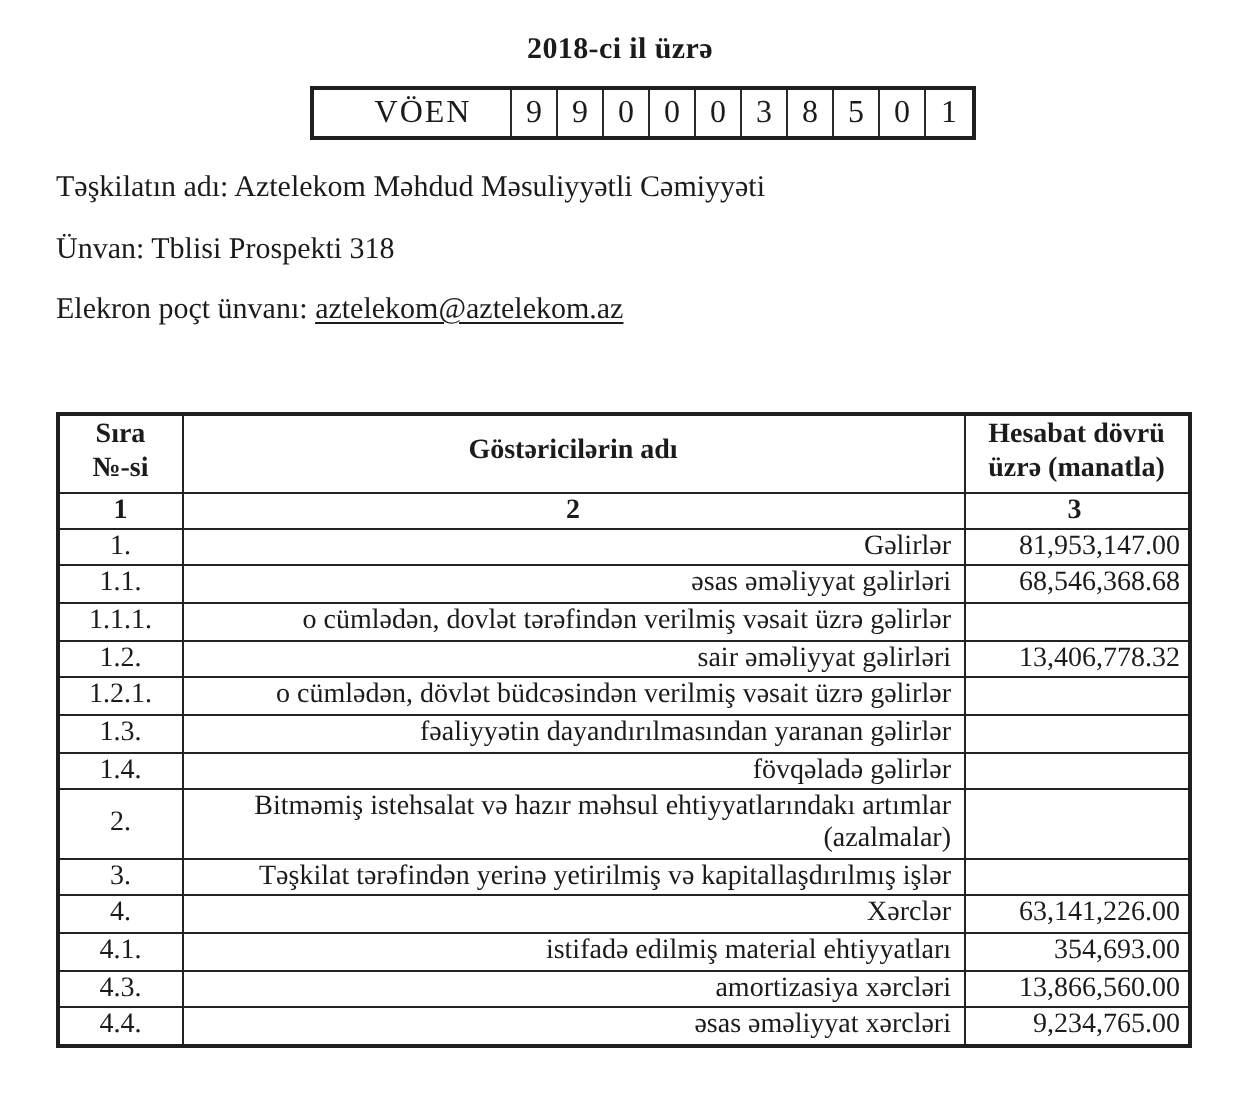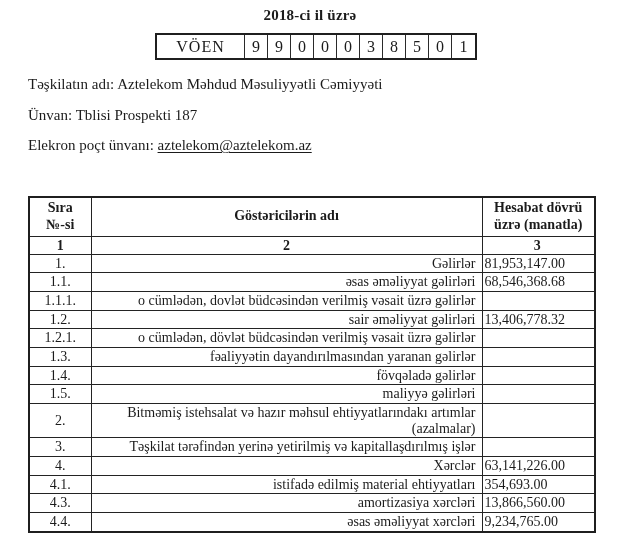--- a/index.html
+++ b/index.html
@@ -3,38 +3,39 @@
 <meta charset="utf-8">
 <style>
   * { margin: 0; padding: 0; box-sizing: border-box; }
   html, body {
     width: 620px; height: 557px;
     background: #ffffff;
     font-family: "Liberation Serif", "DejaVu Serif", serif;
     color: #1b1b1b;
     overflow: hidden;
   }
-  .page { position: relative; width: 620px; height: 429px; }
+  .page { position: relative; width: 620px; height: 429px; margin-top: 10px; }
 
   .doc-title {
     text-align: center;
     font-weight: bold;
     font-size: 15px;
     padding-top: 7px;
     letter-spacing: 0.2px;
   }
 
   
   .voen-wrap {
     position: absolute;
     left: 155px; top: 33px;
     display: flex;
     border: 2px solid #1f1f1f;
     height: 27px;
     background: #fff;
+    padding-left: 11px;
   }
   .voen-label {
     width: 88px;
     display: flex; align-items: center; justify-content: center;
     font-size: 16px;
     letter-spacing: 1px;
     border-right: 1px solid #2a2a2a;
   }
   .voen-cell {
     width: 23px;
@@ -74,21 +75,21 @@
   }
   .numbering-row td {
     text-align: center;
     font-weight: bold;
     height: 17px;
     line-height: 15px;
   }
   .report-table tbody td { height: 18.5px; line-height: 1.12; }
   .report-table td.c1 { text-align: center; padding: 0 2px; }
   .report-table td.c2 { text-align: right; padding: 1px 6px; }
-  .report-table td.c3 { text-align: left; padding: 1px 4px 1px 2px; }
+  .report-table td.c3 { text-align: right; padding: 1px 4px 1px 2px; }
   .report-table td.c1, .report-table tbody td { font-size: 14px; }
   .report-table tbody tr:last-child td { border-bottom: 2px solid #1f1f1f; }
   .report-table td.c1 { border-left: 2px solid #1f1f1f; }
   .report-table td.c3, .report-table th.h3 { border-right: 2px solid #1f1f1f; }
   .report-table th.h1 { border-left: 2px solid #1f1f1f; }
 </style>
 </head>
 <body>
 
 <div class="page">
@@ -106,21 +107,21 @@
         <span class="voen-cell">3</span>
         <span class="voen-cell">8</span>
         <span class="voen-cell">5</span>
         <span class="voen-cell">0</span>
         <span class="voen-cell">1</span>
       </div>
   </div>
 
   <div class="info-block">
     <div class="info-line">Təşkilatın adı: Aztelekom Məhdud Məsuliyyətli Cəmiyyəti</div>
-    <div class="info-line">Ünvan: Tblisi Prospekti 187</div>
+    <div class="info-line">Ünvan: Tblisi Prospekti 318</div>
     <div class="info-line"><span>Elekron poçt ünvanı: </span><span class="email-link">aztelekom@aztelekom.az</span></div>
   </div>
 
   <table class="report-table">
     <colgroup>
       <col class="c1">
         <col class="c2">
         <col class="c3">
     </colgroup>
     <thead>
@@ -147,21 +148,21 @@
           <td class="c2">Gəlirlər</td>
           <td class="c3">81,953,147.00</td>
         </tr>
         <tr>
           <td class="c1">1.1.</td>
           <td class="c2">əsas əməliyyat gəlirləri</td>
           <td class="c3">68,546,368.68</td>
         </tr>
         <tr>
           <td class="c1">1.1.1.</td>
-          <td class="c2">o cümlədən, dovlət büdcəsindən verilmiş vəsait üzrə gəlirlər</td>
+          <td class="c2">o cümlədən, dovlət tərəfindən verilmiş vəsait üzrə gəlirlər</td>
           <td class="c3"></td>
         </tr>
         <tr>
           <td class="c1">1.2.</td>
           <td class="c2">sair əməliyyat gəlirləri</td>
           <td class="c3">13,406,778.32</td>
         </tr>
         <tr>
           <td class="c1">1.2.1.</td>
           <td class="c2">o cümlədən, dövlət büdcəsindən verilmiş vəsait üzrə gəlirlər</td>
@@ -171,25 +172,20 @@
           <td class="c1">1.3.</td>
           <td class="c2">fəaliyyətin dayandırılmasından yaranan gəlirlər</td>
           <td class="c3"></td>
         </tr>
         <tr>
           <td class="c1">1.4.</td>
           <td class="c2">fövqəladə gəlirlər</td>
           <td class="c3"></td>
         </tr>
         <tr>
-          <td class="c1">1.5.</td>
-          <td class="c2">maliyyə gəlirləri</td>
-          <td class="c3"></td>
-        </tr>
-        <tr>
           <td class="c1">2.</td>
           <td class="c2">Bitməmiş istehsalat və hazır məhsul ehtiyyatlarındakı artımlar (azalmalar)</td>
           <td class="c3"></td>
         </tr>
         <tr>
           <td class="c1">3.</td>
           <td class="c2">Təşkilat tərəfindən yerinə yetirilmiş və kapitallaşdırılmış işlər</td>
           <td class="c3"></td>
         </tr>
         <tr>

